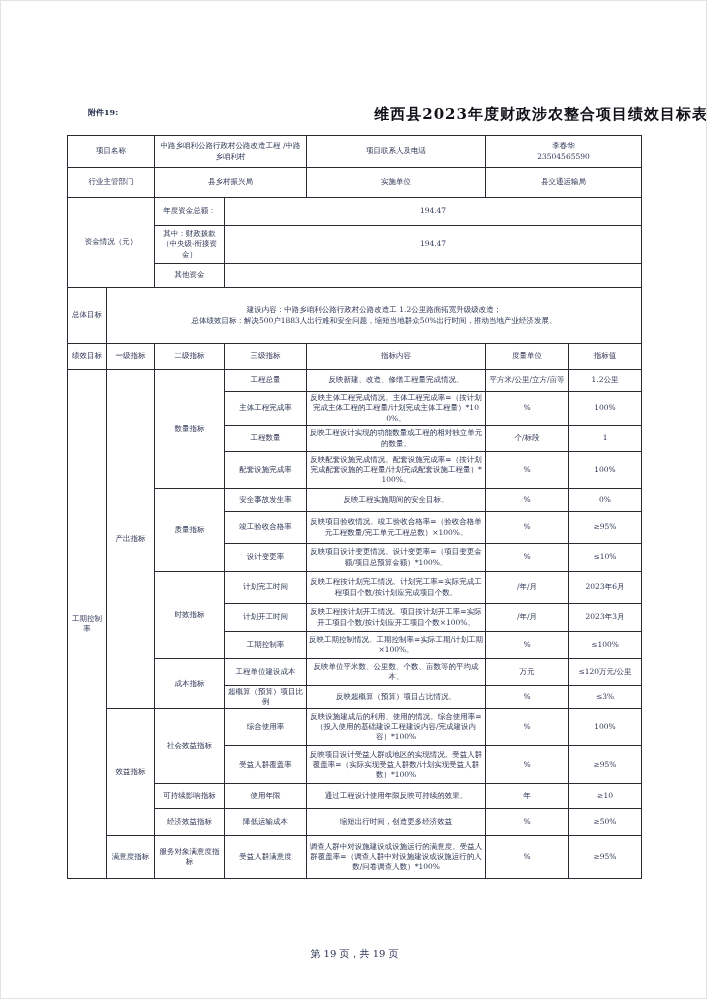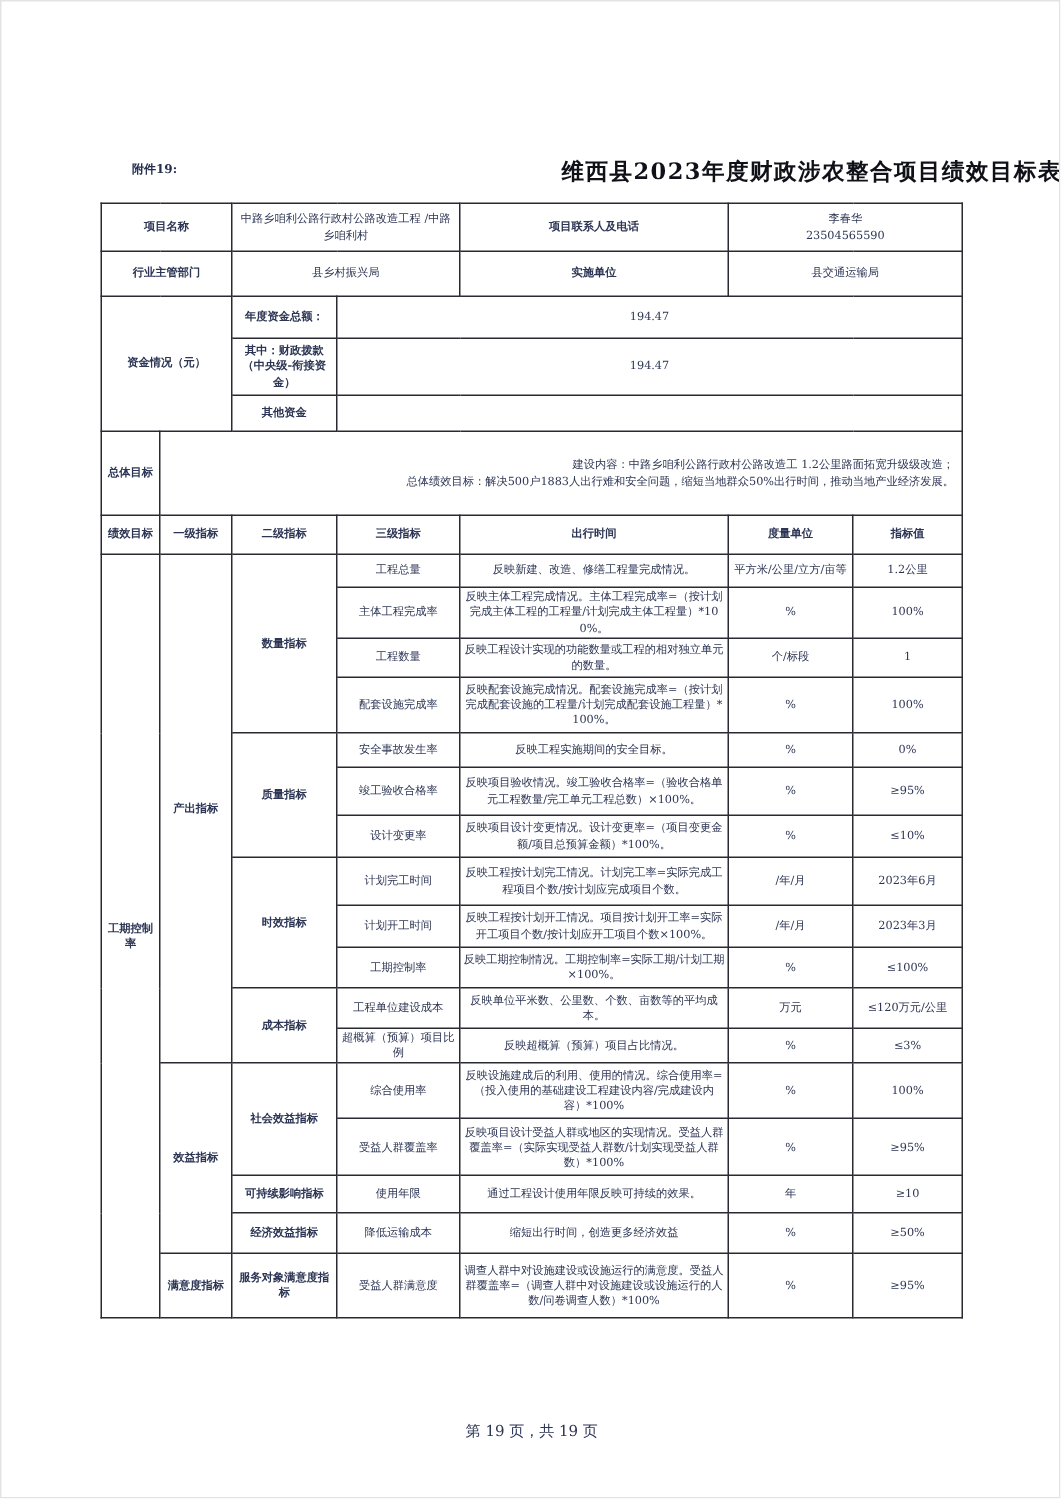--- a/index.html
+++ b/index.html
@@ -2,22 +2,22 @@
 <html><head>
 <meta charset="utf-8">
 <style>
   html,body{margin:0;padding:0;background:#fff;}
   body{width:707px;height:999px;font-family:"DejaVu Serif","Liberation Serif",serif;}
   .page{position:relative;width:707px;height:999px;box-sizing:border-box;border:1px solid #e3e3e3;background:#fff;overflow:hidden;}
   .attachment{position:absolute;left:87px;top:82px;font-size:8px;color:#25304e;font-weight:bold;margin-top:24px;}
   .title{position:absolute;left:0;top:104px;width:707px;text-align:right;font-size:15px;font-weight:bold;color:#101018;letter-spacing:1px;}
   table.main{position:absolute;left:66px;top:134px;width:574px;border-collapse:collapse;table-layout:fixed;}
   td{border:1px solid #2a2a33;padding:1px 2px;font-size:7.5px;line-height:1.35;text-align:center;vertical-align:middle;color:#2c3554;word-break:break-all;box-sizing:border-box;}
-  .b{font-weight:bold;}
-  .goal-cell{text-align:right;padding:3px 5px;}
+  .b{font-weight:normal;}
+  .goal-cell{text-align:center;padding:3px 5px;}
   .goal-cell div{margin:1px 0;}
   .contact-cell span{display:block;}
   .note{position:absolute;left:66px;top:892px;width:600px;font-size:7px;color:#2c3554;}
   .footer{position:absolute;left:0;top:946px;width:707px;text-align:center;font-size:10px;color:#2c3554;}
 </style>
 </head>
 <body>
 
 <div class="page">
 
@@ -72,21 +72,21 @@
         <div>建设内容：中路乡咱利公路行政村公路改造工 1.2公里路面拓宽升级级改造；</div>
         <div>总体绩效目标：解决500户1883人出行难和安全问题，缩短当地群众50%出行时间，推动当地产业经济发展。</div>
       </td>
     </tr>
 
     <tr style="height:26px">
       <td class="b">绩效目标</td>
       <td class="b">一级指标</td>
       <td class="b">二级指标</td>
       <td class="b">三级指标</td>
-      <td class="b">出行时间</td>
+      <td class="b">指标内容</td>
       <td class="b">度量单位</td>
       <td class="b">指标值</td>
     </tr>
 
     <tr style="height:22px">
       <td class="b" rowspan="17">工期控制率</td>
       <td class="b" rowspan="12">产出指标</td>
       <td class="b" rowspan="4">数量指标</td>
       <td>工程总量</td>
       <td>反映新建、改造、修缮工程量完成情况。</td>

